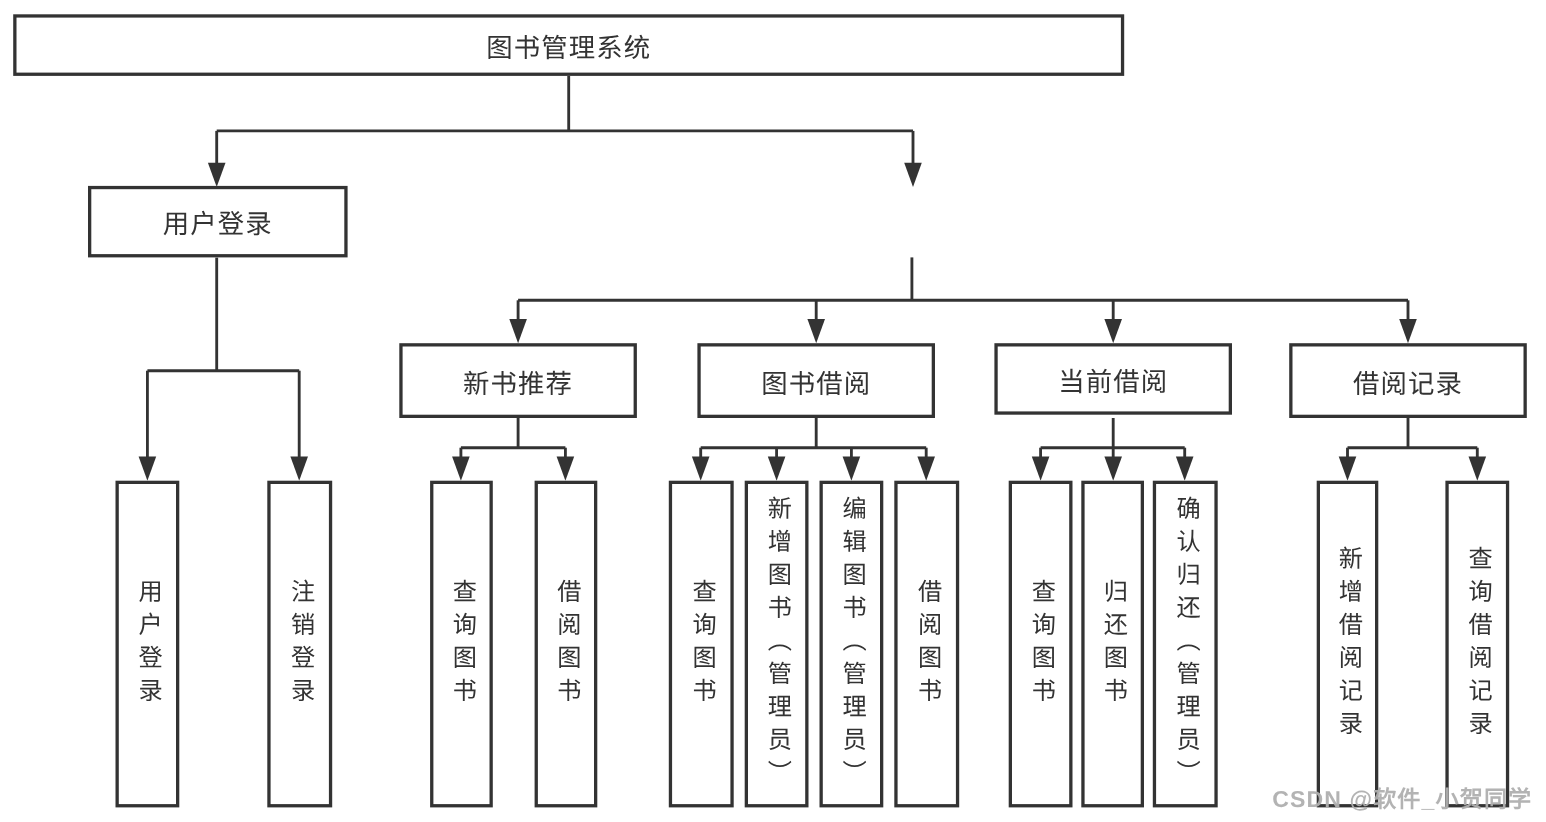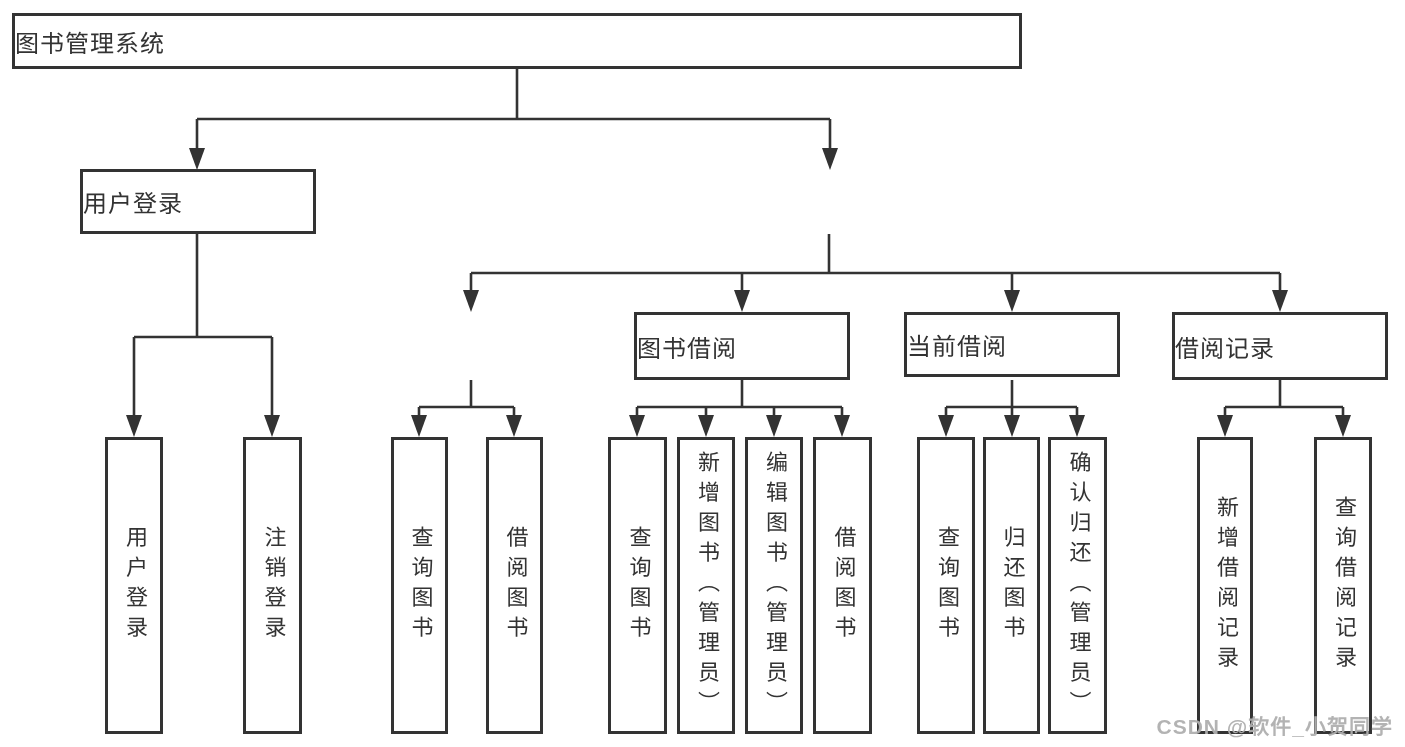--- a/index.html
+++ b/index.html
@@ -30,20 +30,21 @@
     fill: #333333;
     stroke: none;
   }
   .hbox {
     position: absolute;
     box-sizing: border-box;
     background: #ffffff;
     border: 3px solid #333333;
     display: flex;
     align-items: center;
+    justify-content: center;
     font-size: 24px;
     letter-spacing: 1px;
     color: #333333;
     white-space: nowrap;
   }
   .vbox {
     position: absolute;
     box-sizing: border-box;
     top: 437px;
     height: 297px;
@@ -156,20 +157,23 @@
   </svg>
 
   <div class="hbox" style="left:12px; top:13px; width:1010px; height:56px;">
     <span>图书管理系统</span>
   </div>
 
   <div class="hbox" style="left:80px; top:169px; width:236px; height:65px;">
     <span>用户登录</span>
   </div>
 
+  <div class="hbox" style="left:363px; top:312px; width:216px; height:68px;">
+    <span>新书推荐</span>
+  </div>
   <div class="hbox" style="left:634px; top:312px; width:216px; height:68px;">
     <span>图书借阅</span>
   </div>
   <div class="hbox" style="left:904px; top:312px; width:216px; height:65px;">
     <span>当前借阅</span>
   </div>
   <div class="hbox" style="left:1172px; top:312px; width:216px; height:68px;">
     <span>借阅记录</span>
   </div>
 

